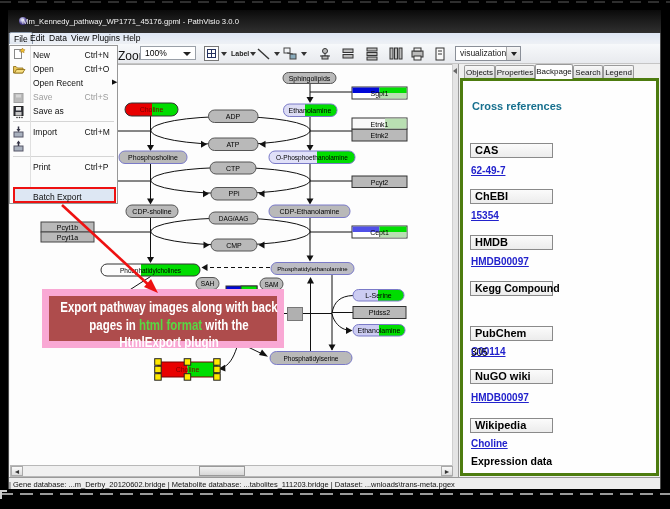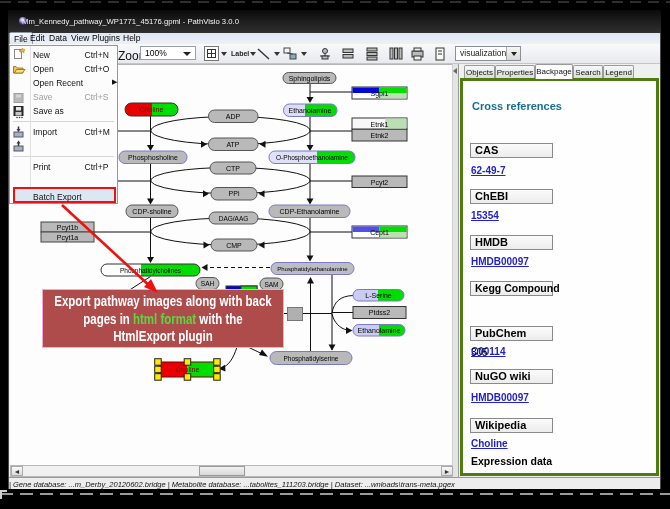--- a/index.html
+++ b/index.html
@@ -40,29 +40,29 @@
 #rcontent{position:absolute;left:1px;top:14px;width:199px;height:398px;background:#fefefe;border:3px solid #4d7c0f;box-sizing:border-box;}
 #crossref{position:absolute;left:9px;top:19px;font-size:11px;font-weight:bold;color:#17708e;}
 .refbox{position:absolute;left:7px;width:83px;height:15px;white-space:nowrap;background:linear-gradient(#fbfbfb,#ececec);border:1px solid #8a8a8a;box-sizing:border-box;font-size:11px;font-weight:bold;color:#000;line-height:13.5px;padding-left:4px;}
 .reflink{position:absolute;left:8px;font-size:10px;font-weight:bold;color:#2222cc;text-decoration:underline;}
 .refplain{position:absolute;left:8px;font-size:10px;color:#000;}
 #expdata{position:absolute;left:8px;top:374px;font-size:10.5px;font-weight:bold;color:#000;}
 #hscroll{left:10px;top:465px;width:442px;height:12px;background:#f0f0f0;border:1px solid #b8b8b8;box-sizing:border-box;}
 .sbtn{position:absolute;top:0px;width:12px;height:10px;background:linear-gradient(#fafafa,#dcdcdc);border:1px solid #aaa;box-sizing:border-box;font-size:7px;line-height:9px;text-align:center;color:#333;}
 #hthumb{position:absolute;left:188px;top:0px;width:46px;height:10px;background:linear-gradient(#f2f2f2,#d8d8d8);border:1px solid #9a9a9a;box-sizing:border-box;}
 #statusbar{left:9px;top:477px;width:651px;height:12px;background:#ededed;border-top:1px solid #999;box-sizing:border-box;font-size:7.5px;color:#111;line-height:11px;}
-#statusbar span{position:absolute;top:1px;white-space:nowrap;font-style:italic;}
+#statusbar span{position:absolute;top:1px;white-space:nowrap;}
 #popup{left:9px;top:45px;width:109px;height:159px;background:#fcfcfc;border:1px solid #979797;box-sizing:border-box;z-index:5;font-size:8.5px;color:#101010;}
 .pi{position:absolute;left:0;width:107px;height:14px;z-index:7;}
 .pi .lab{position:absolute;left:23px;top:2px;}
 .pi .sc{position:absolute;left:74.5px;top:2px;}
 .pi.dis{color:#9b9b9b;}
 .psep{position:absolute;left:3px;width:101px;height:1px;background:#d5d5d5;}
 #redrect{position:absolute;left:3px;top:141px;width:103px;height:15.5px;border:2px solid #ee1111;box-sizing:border-box;z-index:6;background:#dde7f3;}
-#callout{left:42px;top:289px;width:242px;height:59px;background:#ae4c4c;border:1px solid #f9a8d4;box-sizing:border-box;z-index:7;color:#fff;font-size:14px;font-weight:bold;text-align:center;line-height:17.5px;}
+#callout{left:42px;top:289px;width:242px;height:59px;background:#ae4c4c;border:7px solid #f9a8d4;box-sizing:border-box;z-index:7;color:#fff;font-size:14px;font-weight:bold;text-align:center;line-height:17.5px;}
 #callout .inner{position:absolute;left:-27px;top:3px;width:294px;transform:scaleX(0.82);}
 #callout .grn{color:#58d943;}
 svg{position:absolute;}
 #diagram{left:10px;top:64px;z-index:1;}
 #arrowsvg{left:0;top:0;z-index:8;pointer-events:none;}
 </style>
 </head>
 <body>
 <div id="root">
 <div class="abs" id="topdash"></div>

